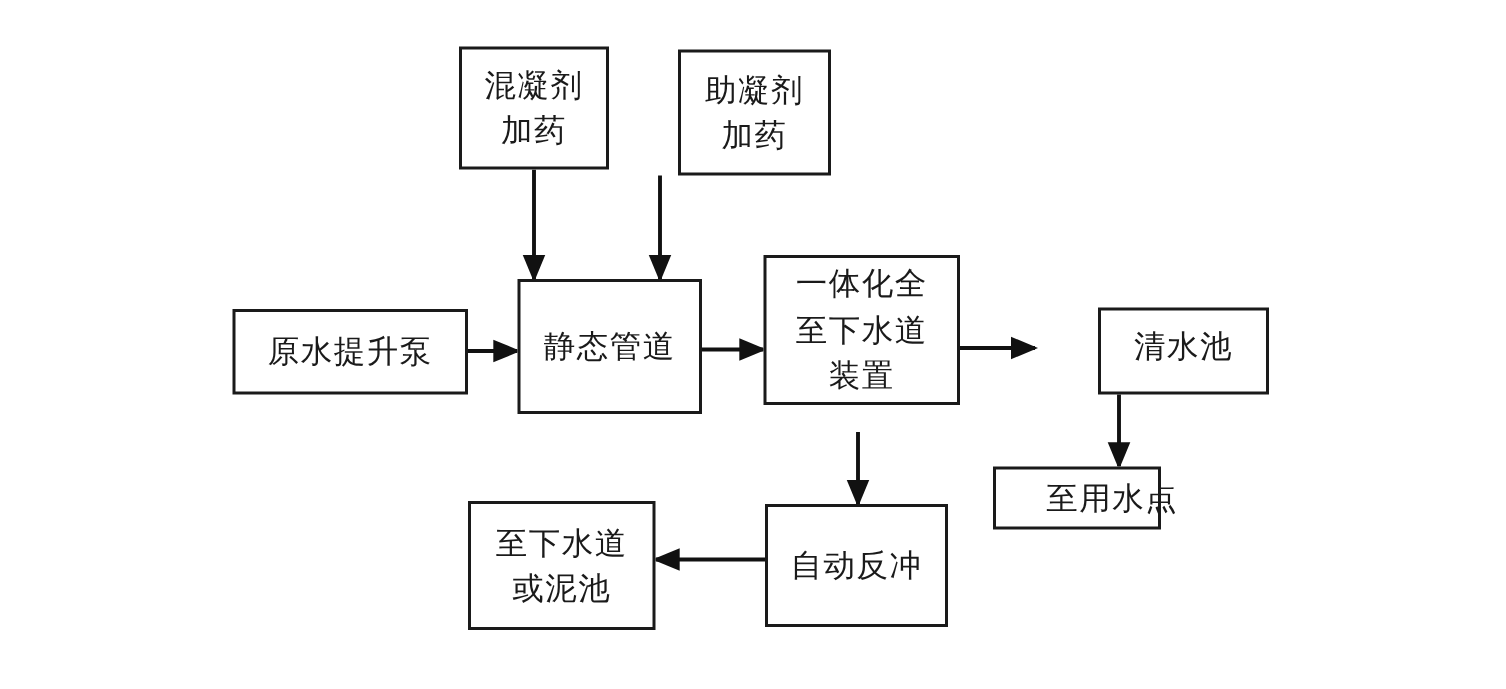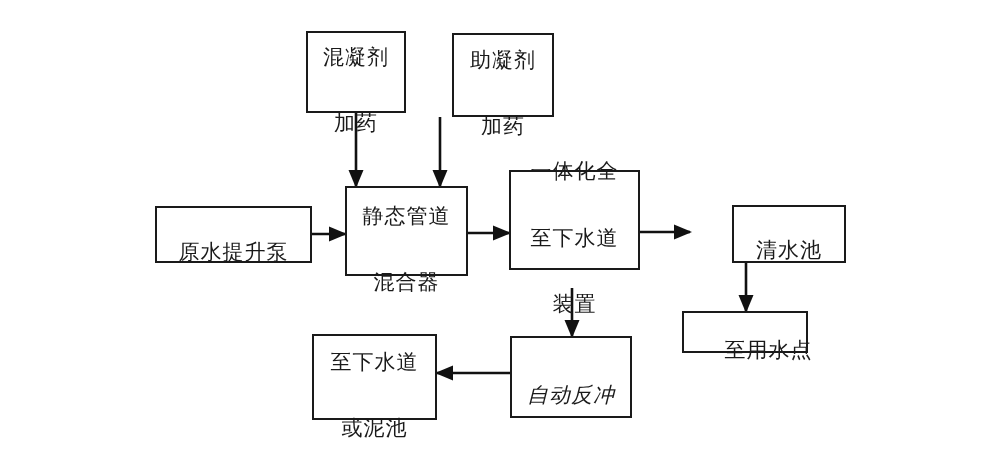--- a/index.html
+++ b/index.html
@@ -28,21 +28,20 @@
     justify-content: center;
     color: #1a1a1a;
     font-size: 21px;
     line-height: 1.45;
     letter-spacing: 1px;
     white-space: nowrap;
     z-index: 2;
   }
   .node .line {
     display: block;
-    margin-top: 36px;
   }
   svg#edges {
     position: absolute;
     left: 0;
     top: 0;
     width: 1004px;
     height: 459px;
     z-index: 1;
     pointer-events: none;
   }
@@ -79,34 +78,33 @@
       </div>
       <div class="node" style="left: 452px; top: 33px; width: 102px; height: 84px;">
         <span class="line">助凝剂</span>
         <span class="line">加药</span>
       </div>
       <div class="node" style="left: 155px; top: 206px; width: 157px; height: 57px;">
         <span class="line">原水提升泵</span>
       </div>
       <div class="node" style="left: 345px; top: 186px; width: 123px; height: 90px;">
         <span class="line">静态管道</span>
-        <span class="line">混合器</span>
       </div>
       <div class="node" style="left: 509px; top: 170px; width: 131px; height: 100px;">
         <span class="line">一体化全</span>
         <span class="line">至下水道</span>
         <span class="line">装置</span>
       </div>
       <div class="node" style="left: 732px; top: 205px; width: 114px; height: 58px; font-family: Liberation Mono, monospace;">
         <span class="line">清水池</span>
       </div>
-      <div class="node" style="left: 682px; top: 311px; width: 126px; height: 42px; padding-left: 47px;">
+      <div class="node" style="left: 662px; top: 311px; width: 112px; height: 42px; padding-left: 47px;">
         <span class="line">至用水点</span>
       </div>
-      <div class="node" style="left: 510px; top: 336px; width: 122px; height: 82px; font-style: italic;">
+      <div class="node" style="left: 510px; top: 336px; width: 122px; height: 82px;">
         <span class="line">自动反冲</span>
       </div>
       <div class="node" style="left: 312px; top: 334px; width: 125px; height: 86px; text-align: center;">
         <span class="line">至下水道</span>
         <span class="line">或泥池</span>
       </div>
     </div>
 </div>
 
 </body></html>

